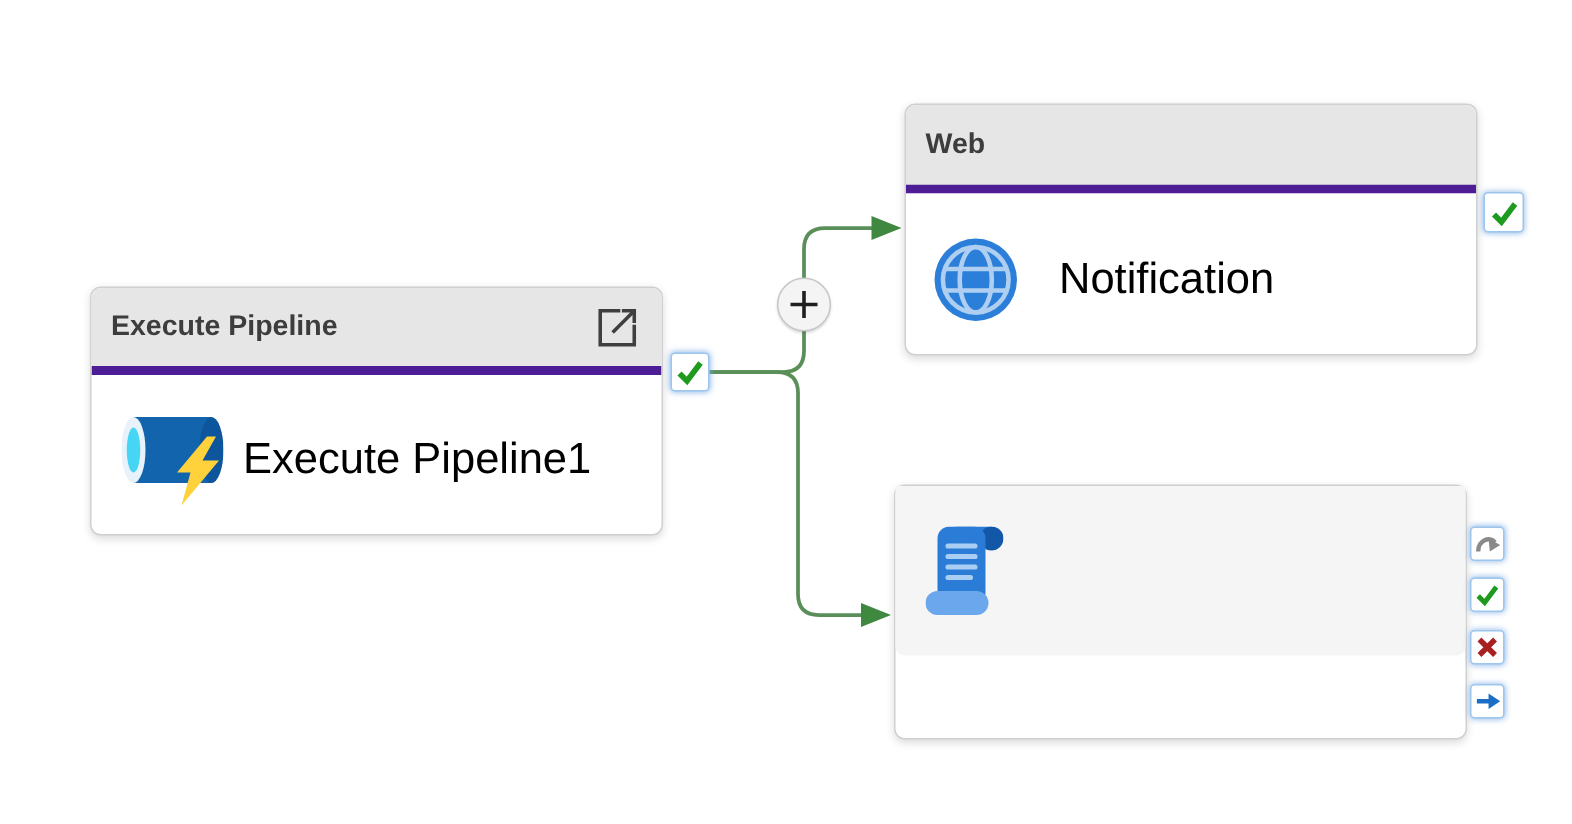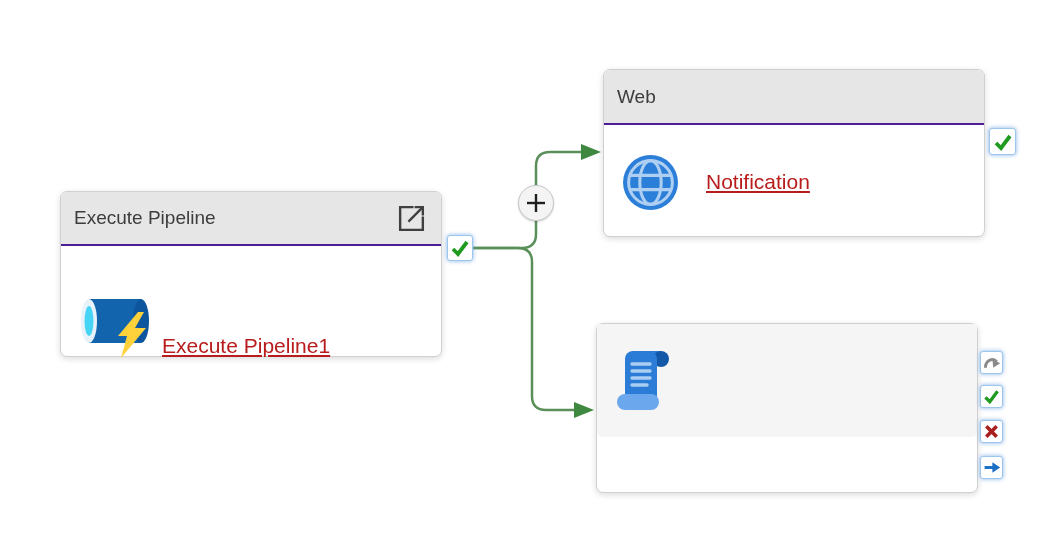--- a/index.html
+++ b/index.html
@@ -8,32 +8,33 @@
     font-family:"Liberation Sans", sans-serif; overflow:hidden;
   }
   svg.wires { position:absolute; left:0; top:0; z-index:1; }
 
   .node {
     position:absolute; background:#ffffff; border:1px solid #d0d0d0;
     border-radius:7px; box-shadow:0 2px 6px rgba(0,0,0,0.14); z-index:2;
     box-sizing:border-box;
   }
   .node-header {
-    background:#e6e6e6; border-bottom:2px solid #4c1d95;
+    background:#e6e6e6; border-bottom:6px solid #4c1d95;
     border-radius:6px 6px 0 0; display:flex; align-items:center;
     justify-content:space-between; padding:0 13px; color:#3d3d3d;
     font-size:19px;
+    font-weight:bold;
   }
-  .node-body { display:flex; align-items:center; color:#b91c1c; font-size:21px;text-decoration:underline; }
+  .node-body { display:flex; align-items:center; color:#000000; font-size:29px; }
   .act-icon { display:flex; align-items:center; justify-content:center; }
   .act-name { white-space:nowrap; }
 
   #node-exec { left:60px; top:191px; width:382px; height:166px; }
   #node-exec .node-header { height:52px; }
-  #node-exec .node-body { height:112px; padding-left:20px; gap:13px;align-items:flex-end; }
+  #node-exec .node-body { height:112px; padding-left:20px; gap:13px; }
 
   #node-web { left:603px; top:69px; width:382px; height:168px; }
   #node-web .node-header { height:53px; }
   #node-web .node-body { height:114px; padding-left:18px; gap:27px; }
 
   #node-script { left:596px; top:323px; width:382px; height:170px; }
   #node-script .node-header { height:56px; }
   #node-script .node-body { height:113px; padding-left:20px; gap:26px; background:#f5f5f5; border-radius:0 0 6px 6px; }
 
   .hdr-action { display:flex; align-items:center; cursor:pointer; }

